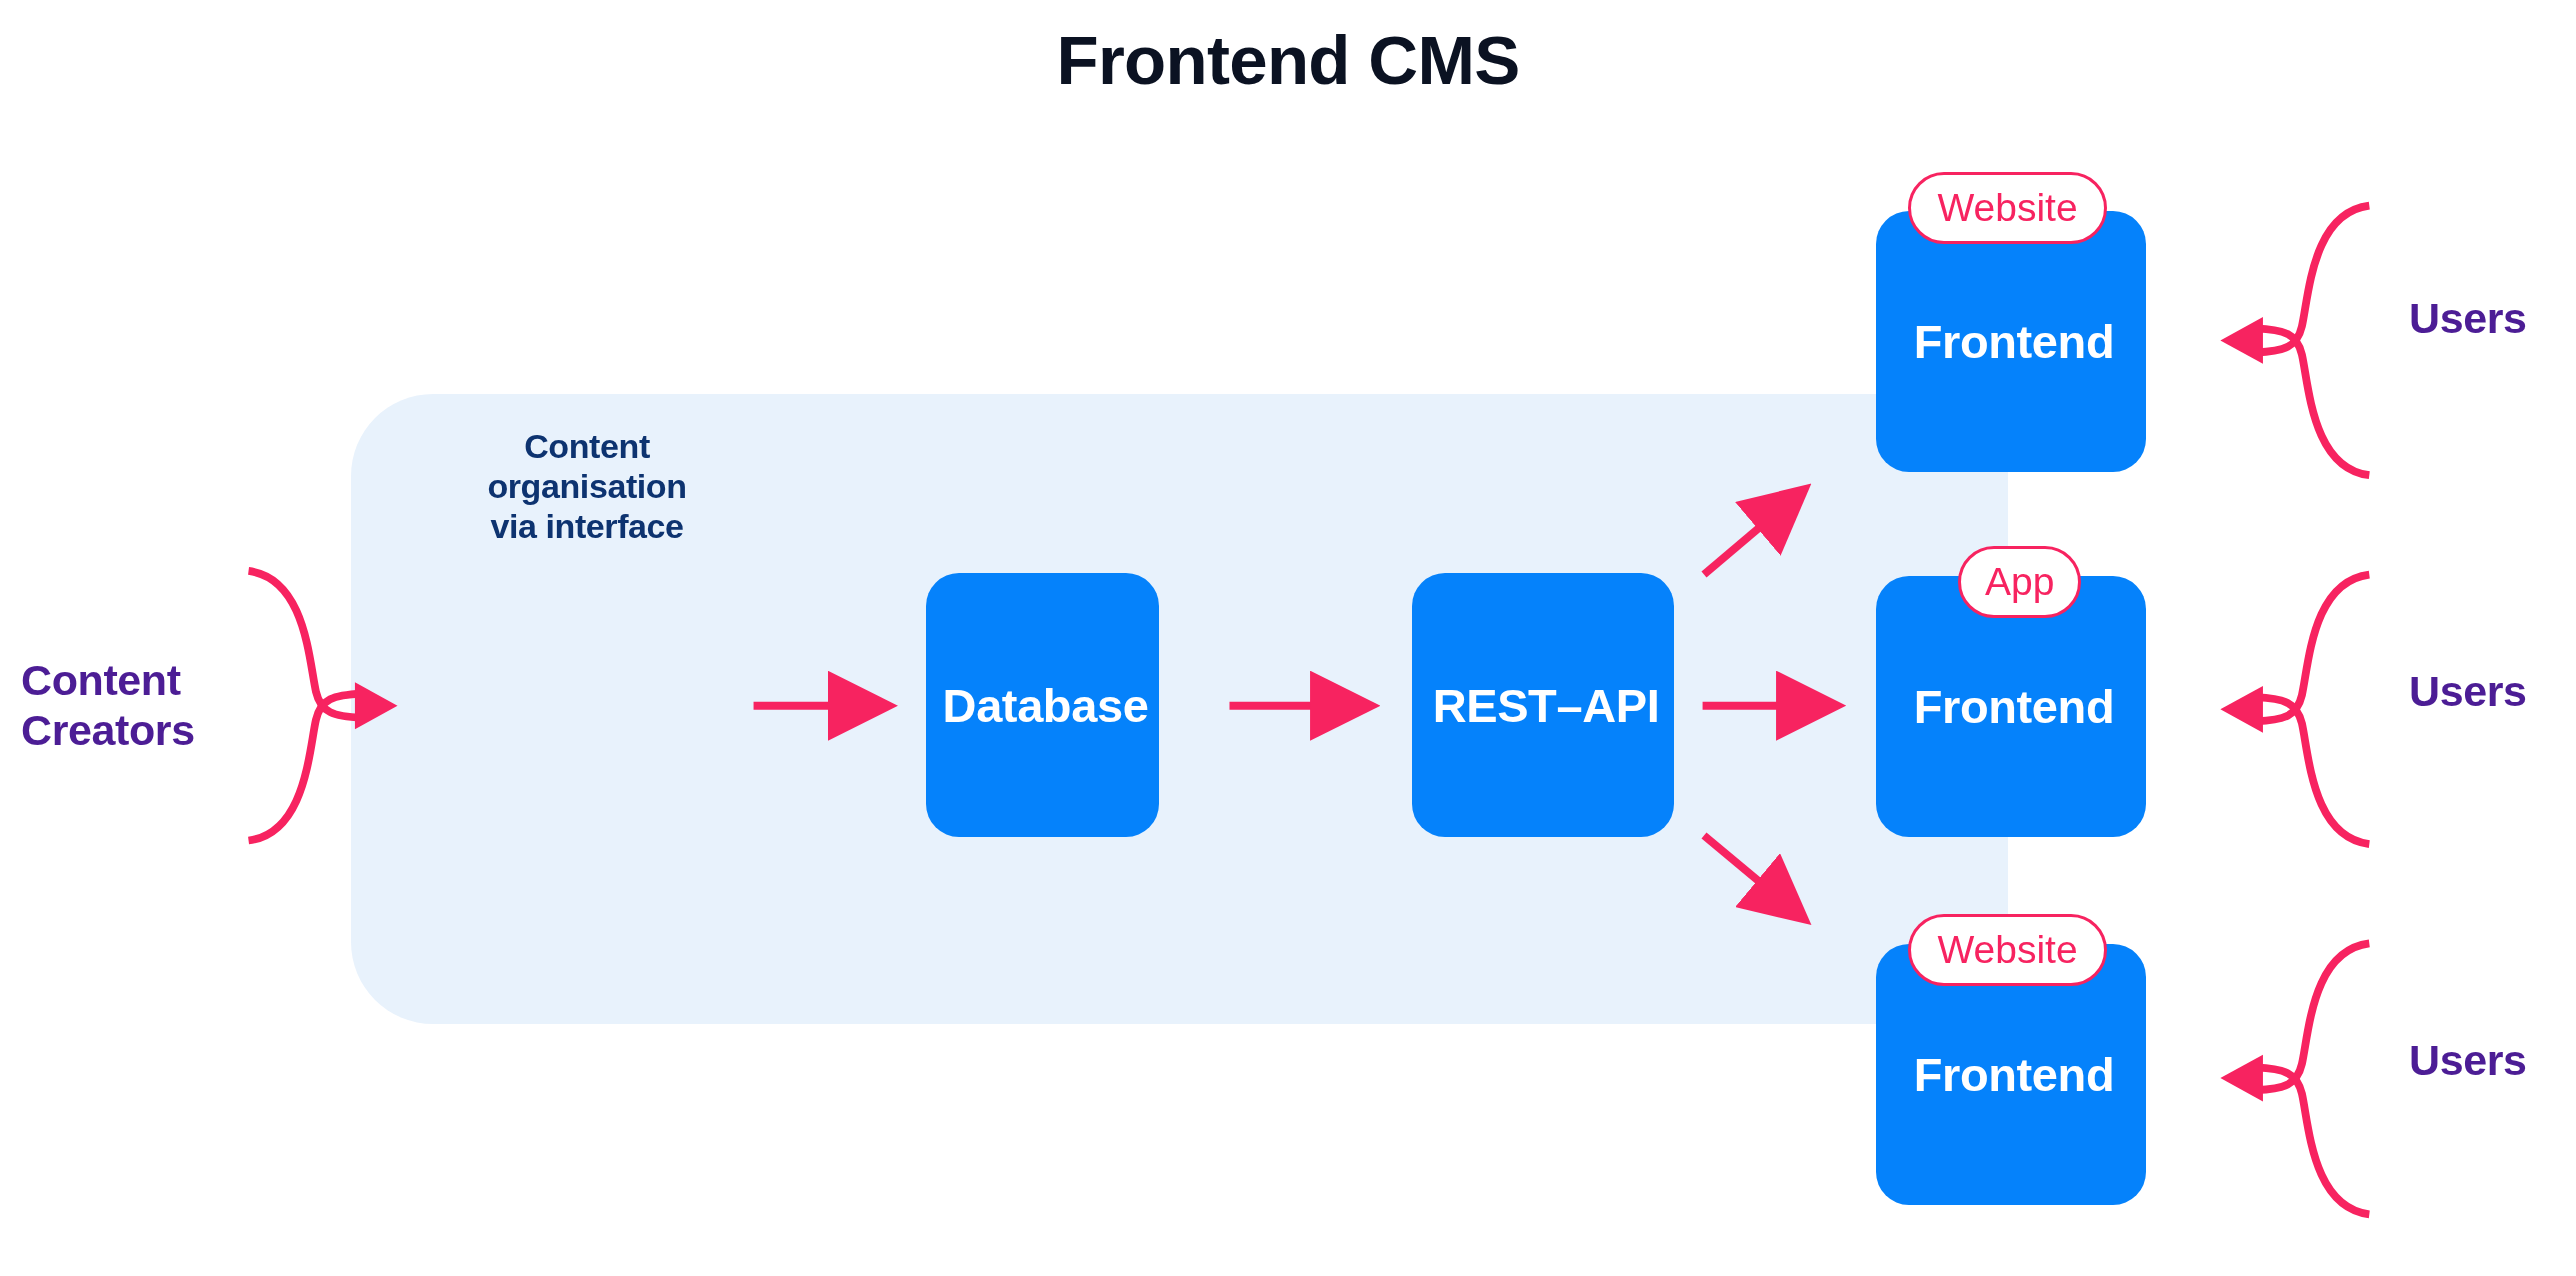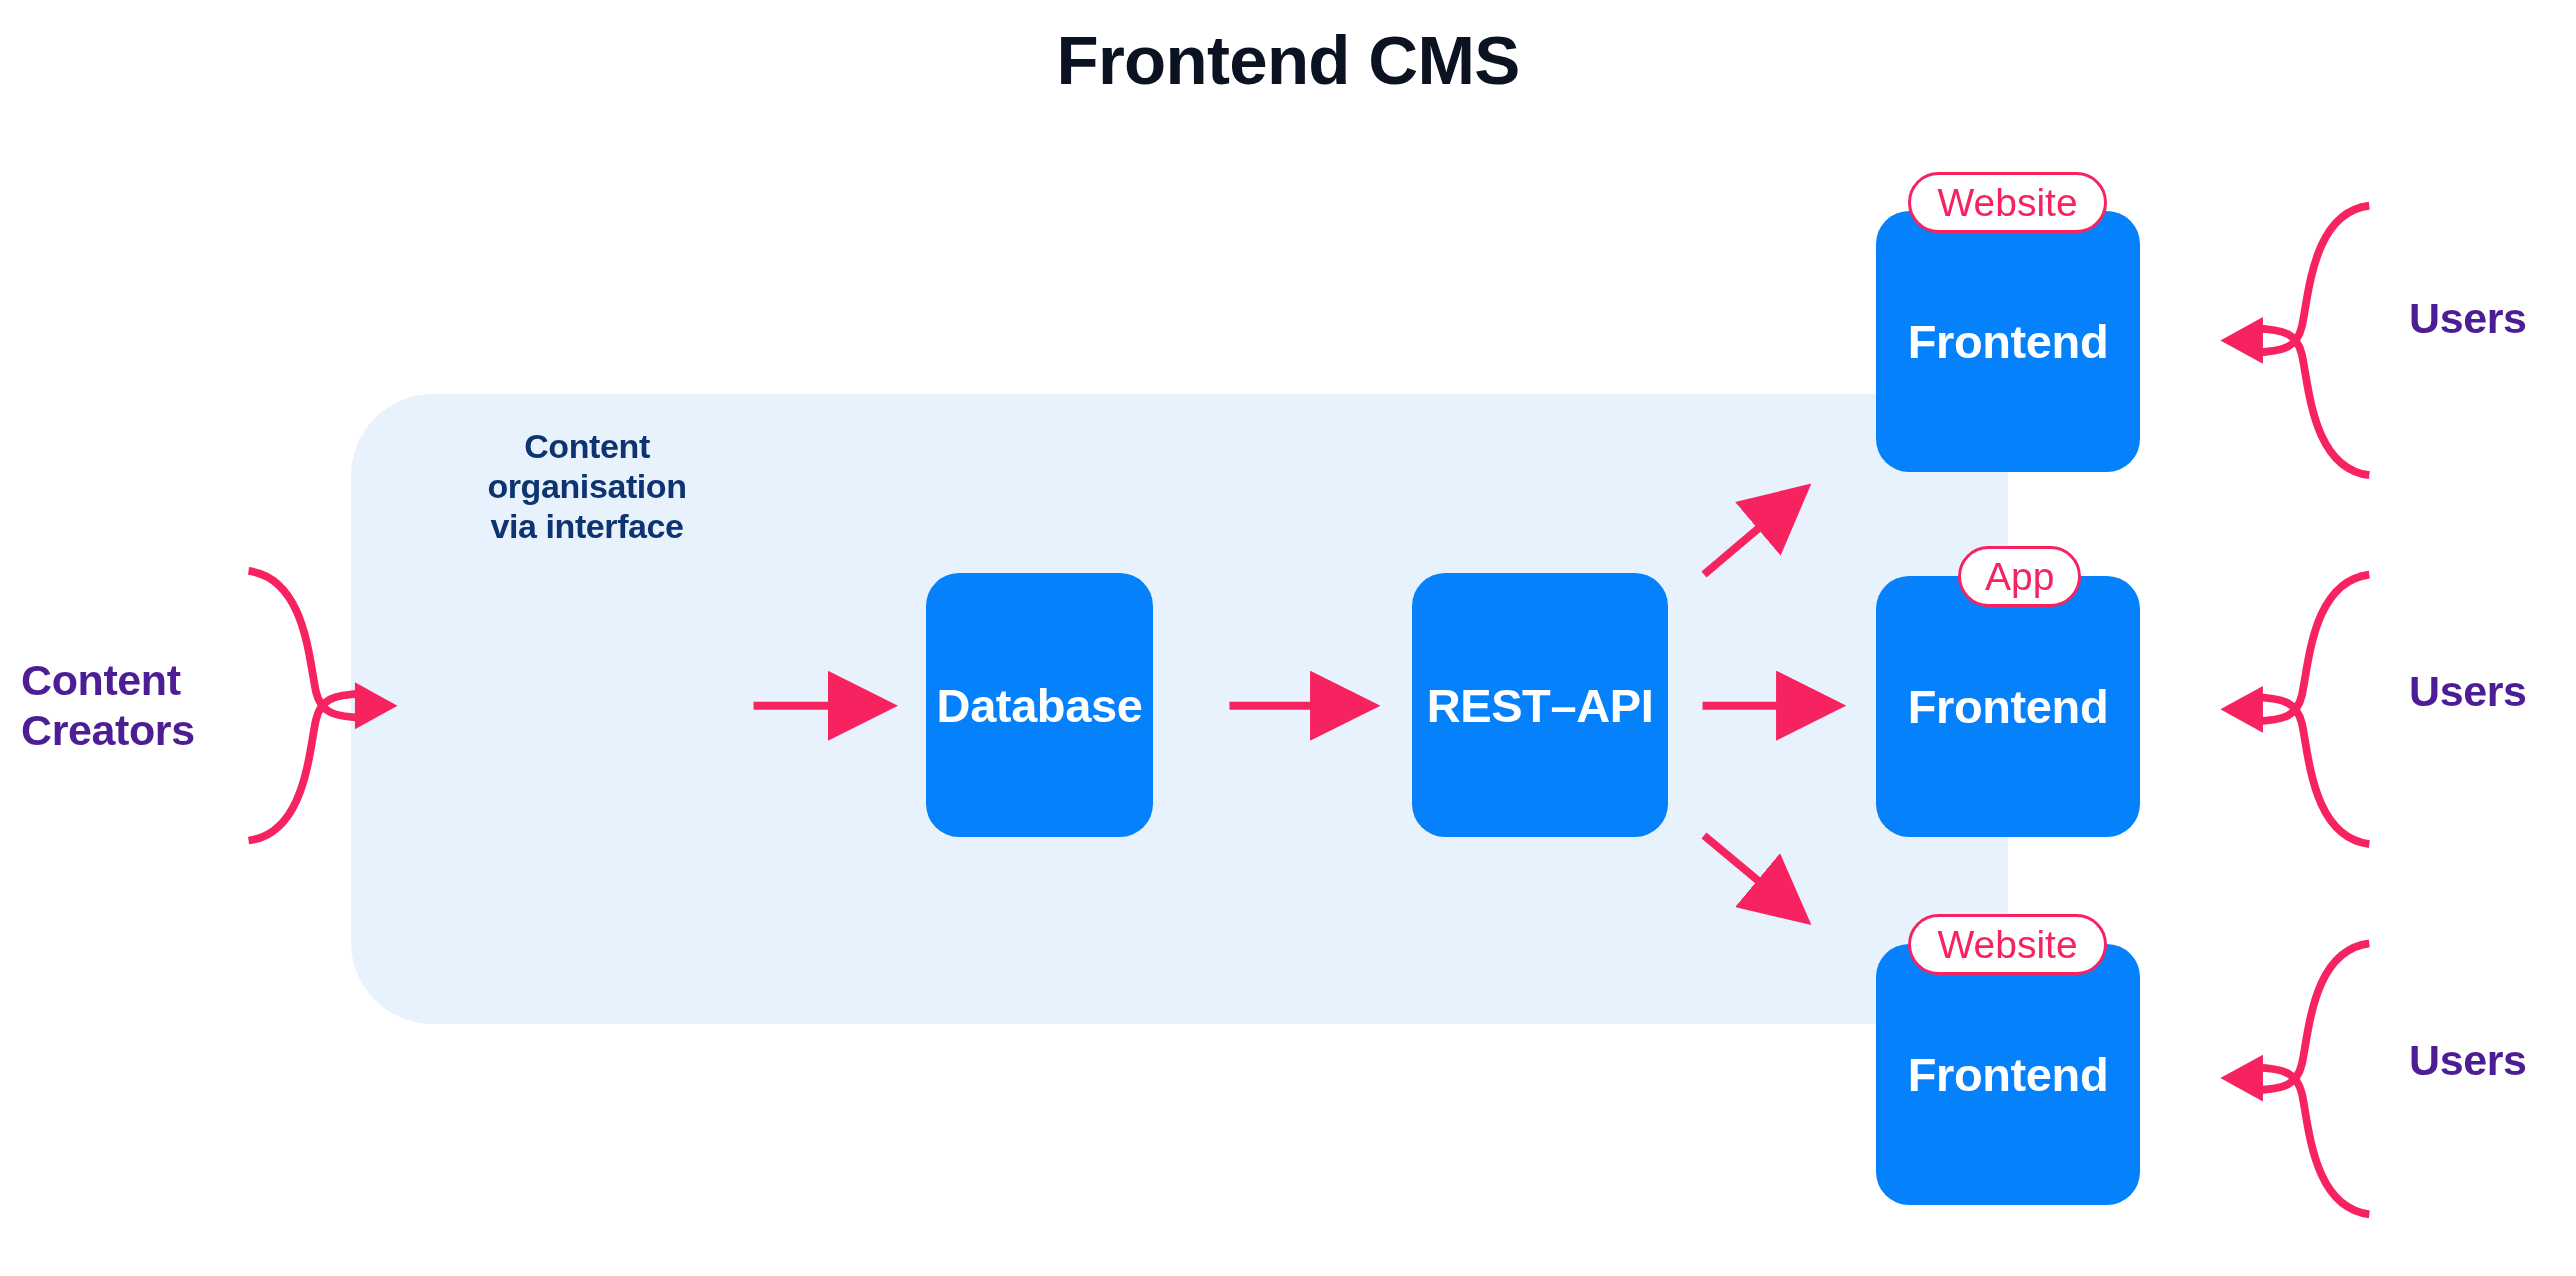--- a/index.html
+++ b/index.html
@@ -50,20 +50,21 @@
     position: absolute;
     background: #0582FB;
     border-radius: 33px;
     display: flex;
     align-items: center;
     justify-content: center;
     color: #ffffff;
     font-size: 47px;
     font-weight: bold;
     letter-spacing: -0.4px;
+    padding-left: 6px;
   }
   .node-backend  { left: 454px;  top: 575px;  width: 266px; height: 262px; }
   .node-database { left: 926px; top: 573px;  width: 227px; height: 264px; }
   .node-restapi  { left: 1412px; top: 573px;  width: 256px; height: 264px; }
   .node-fe1      { left: 1876px; top: 211px;  width: 264px; height: 261px; }
   .node-fe2      { left: 1876px; top: 576px;  width: 264px; height: 261px; }
   .node-fe3      { left: 1876px; top: 944px; width: 264px; height: 261px; }
 
   
   .pill {
@@ -71,21 +72,21 @@
     background: #ffffff;
     border: 3.5px solid #F72360;
     border-radius: 709px;
     color: #F72360;
     font-size: 39px;
     font-weight: normal;
     display: flex;
     align-items: center;
     justify-content: center;
     padding: 0 24px;
-    height: 61px;
+    height: 72px;
     box-sizing: border-box;
     white-space: nowrap;
     text-align: right;
   }
   .pill-website-1 { left: 1908px; top: 172px;  min-width: 199px; }
   .pill-app       { left: 1958px; top: 546px;  min-width: 121px; }
   .pill-website-2 { left: 1908px; top: 914px; min-width: 199px; }
 
   
   .note-content-org {

